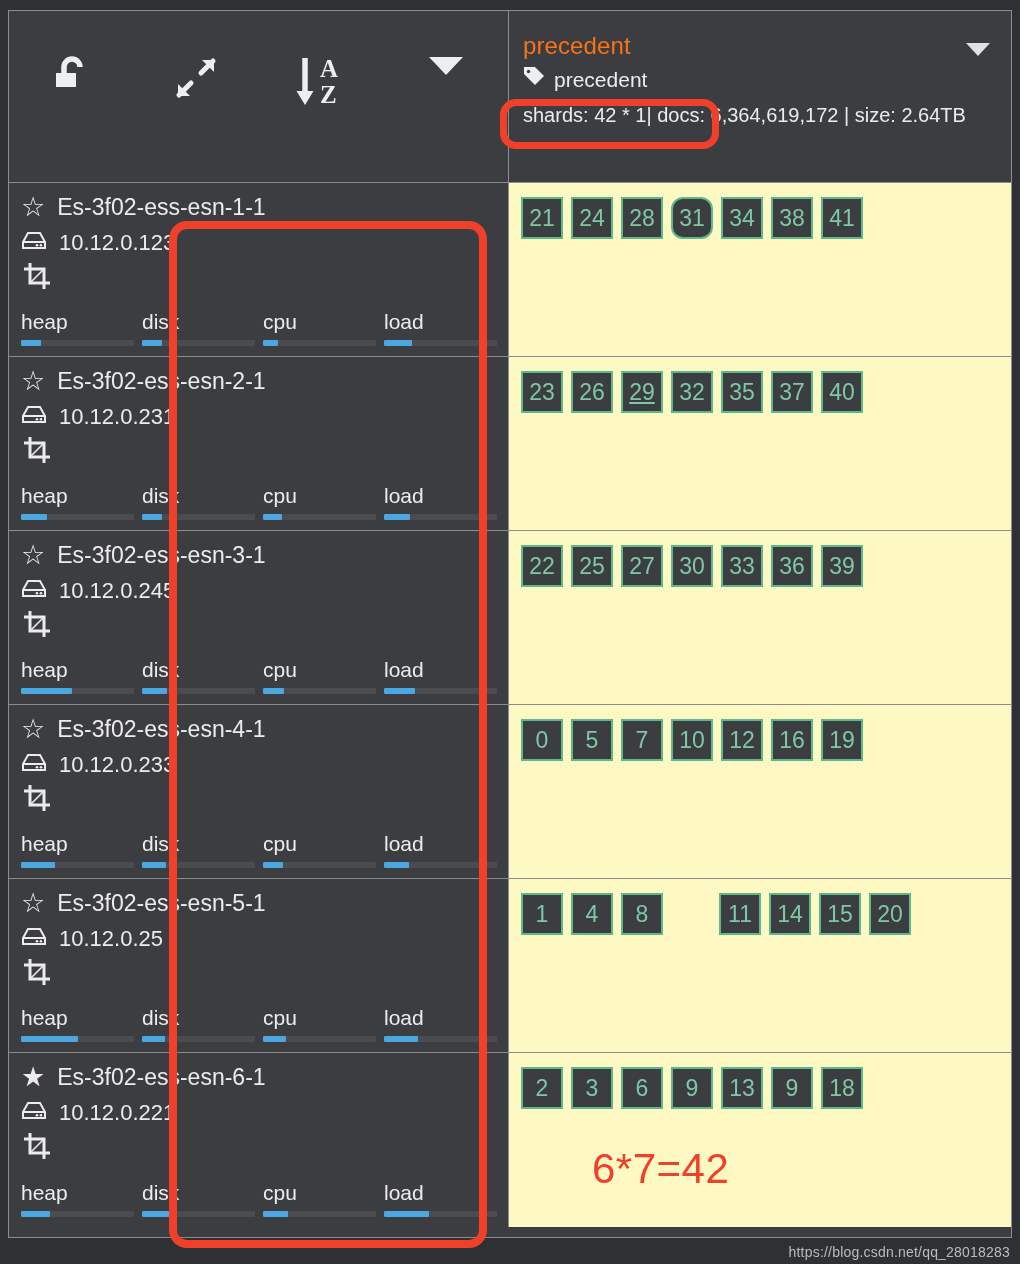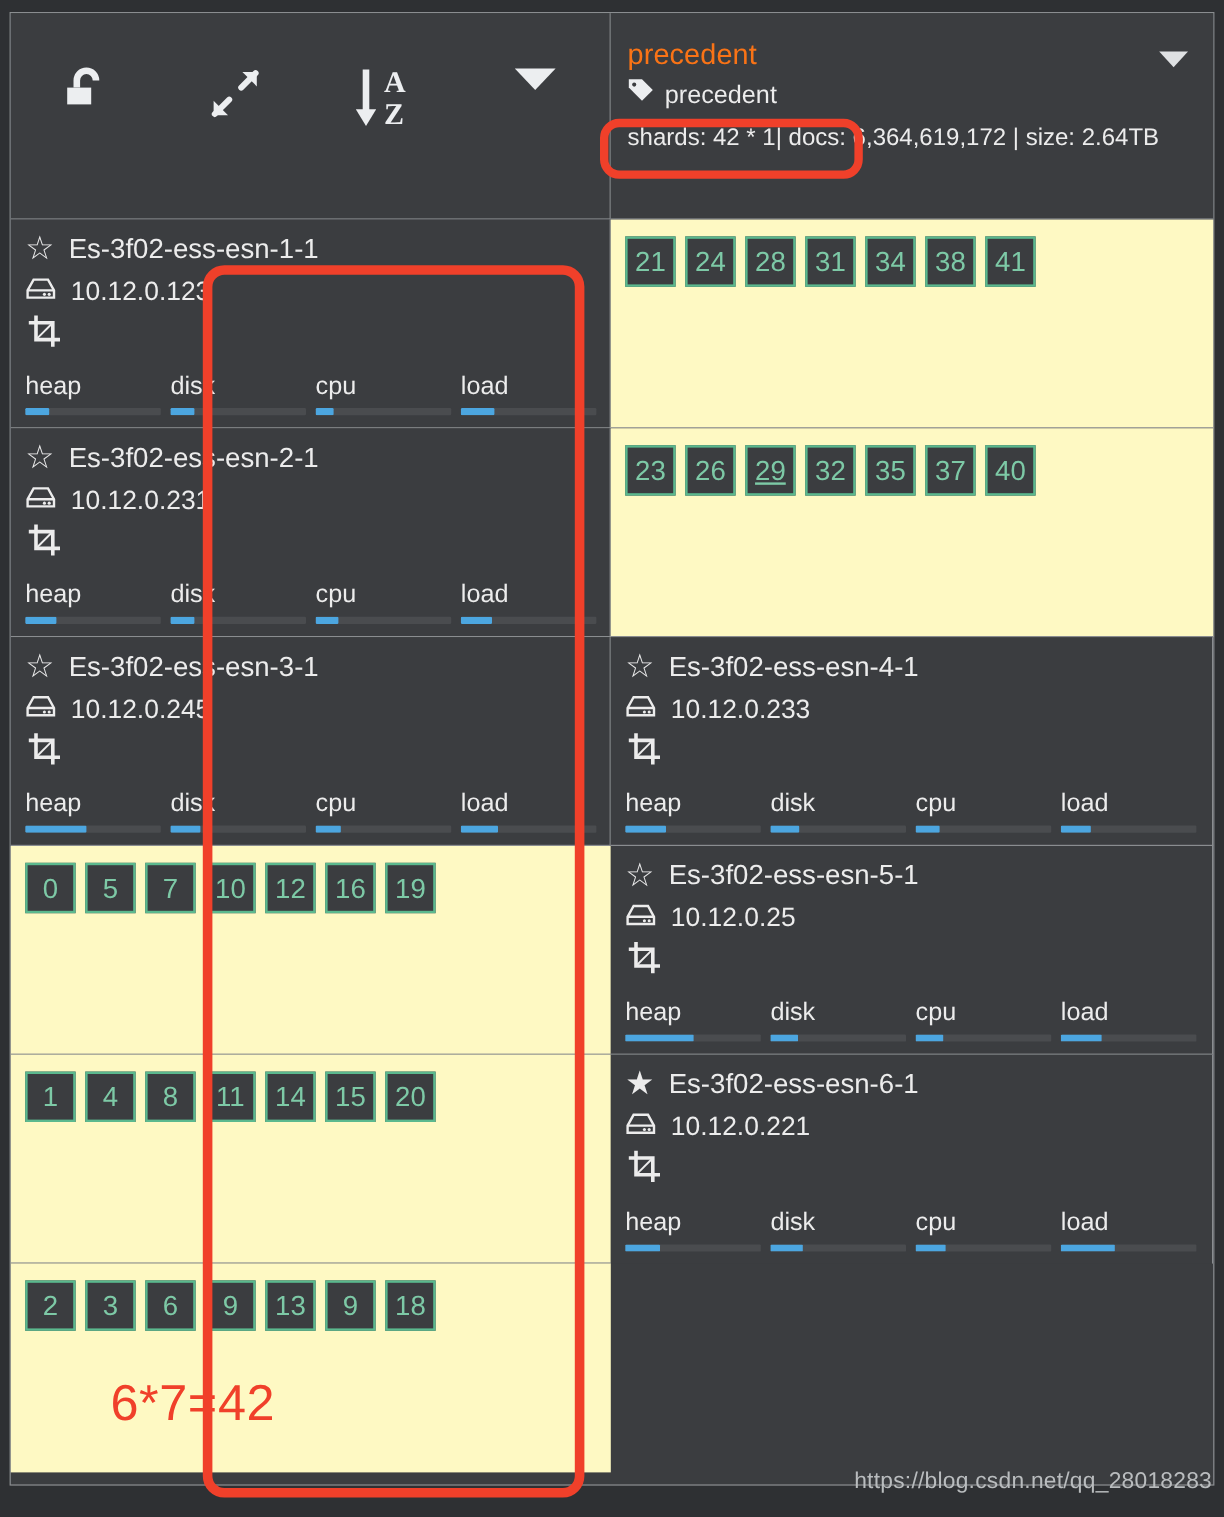--- a/index.html
+++ b/index.html
@@ -191,23 +191,23 @@
   .anno-col-box {
     left: 169px; top: 221px;
     width: 318px; height: 1027px;
     border: 8px solid #f0402a;
     border-radius: 18px;
   }
 
   
   .watermark {
     position: absolute;
-    right: 10px; bottom: 18px;
+    right: 10px; bottom: 4px;
     color: #b9bcbe;
-    font-size: 19px;
+    font-size: 14px;
     letter-spacing: .2px;
   }
 </style>
 </head>
 <body>
 
 <div id="root">
 
   <div class="panel">
 
@@ -315,21 +315,21 @@
               <div class="metric-fill" style="width: 25%; background: rgb(76, 166, 224);"></div>
             </div>
           </div>
         </div>
       </div>
       <div class="shard-cell">
         <div class="shards">
           <div class="shard" style="border-color: rgb(91, 185, 142);">21</div>
           <div class="shard" style="border-color: rgb(91, 185, 142);">24</div>
           <div class="shard" style="border-color: rgb(91, 185, 142);">28</div>
-          <div class="shard" style="border-color: rgb(91, 185, 142);">31</div>
+          <div class="shard" style="border-color: rgb(91, 185, 142); border-radius: 12px;">31</div>
           <div class="shard" style="border-color: rgb(91, 185, 142);">34</div>
           <div class="shard" style="border-color: rgb(91, 185, 142);">38</div>
           <div class="shard" style="border-color: rgb(91, 185, 142);">41</div>
         </div>
       </div>
       <div class="node-cell">
         <div class="node-title">
           <span style="font-size: 27px; line-height: 27px; color: rgb(236, 236, 236);">☆</span>
           <span>Es-3f02-ess-esn-2-1</span>
         </div>
@@ -428,20 +428,31 @@
             </div>
           </div>
           <div class="metric">
             <div class="metric-label">load</div>
             <div class="metric-bar">
               <div class="metric-fill" style="width: 27%; background: rgb(76, 166, 224);"></div>
             </div>
           </div>
         </div>
       </div>
+      <div class="shard-cell">
+        <div class="shards">
+          <div class="shard" style="border-color: rgb(91, 185, 142);">22</div>
+          <div class="shard" style="border-color: rgb(91, 185, 142);">25</div>
+          <div class="shard" style="border-color: rgb(91, 185, 142);">27</div>
+          <div class="shard" style="border-color: rgb(91, 185, 142);">30</div>
+          <div class="shard" style="border-color: rgb(91, 185, 142);">33</div>
+          <div class="shard" style="border-color: rgb(91, 185, 142);">36</div>
+          <div class="shard" style="border-color: rgb(91, 185, 142);">39</div>
+        </div>
+      </div>
       <div class="node-cell">
         <div class="node-title">
           <span style="font-size: 27px; line-height: 27px; color: rgb(236, 236, 236);">☆</span>
           <span>Es-3f02-ess-esn-4-1</span>
         </div>
         <div class="node-ip">
           <span><svg width="26" height="20" viewBox="0 0 26 20" aria-hidden="true">
               <path d="M2 18 L2 12 L7 3 L19 3 L24 12 L24 18 Z" fill="none" stroke="#ececec" stroke-width="2"></path>
               <path d="M2 12 L24 12" stroke="#ececec" stroke-width="2"></path>
               <circle cx="16" cy="15.3" r="1.3" fill="#ececec"></circle>
@@ -540,21 +551,21 @@
               <div class="metric-fill" style="width: 30%; background: rgb(76, 166, 224);"></div>
             </div>
           </div>
         </div>
       </div>
       <div class="shard-cell">
         <div class="shards">
           <div class="shard" style="border-color: rgb(91, 185, 142);">1</div>
           <div class="shard" style="border-color: rgb(91, 185, 142);">4</div>
           <div class="shard" style="border-color: rgb(91, 185, 142);">8</div>
-          <div class="shard" style="border-color: rgb(91, 185, 142);">11</div>
+          <div class="shard" style="border-color: rgb(91, 185, 142); margin-left: 48px;">11</div>
           <div class="shard" style="border-color: rgb(91, 185, 142);">14</div>
           <div class="shard" style="border-color: rgb(91, 185, 142);">15</div>
           <div class="shard" style="border-color: rgb(91, 185, 142);">20</div>
         </div>
       </div>
       <div class="node-cell row-last" style="border-bottom: none;">
         <div class="node-title">
           <span style="font-size: 27px; line-height: 27px; color: rgb(236, 236, 236);">★</span>
           <span>Es-3f02-ess-esn-6-1</span>
         </div>

